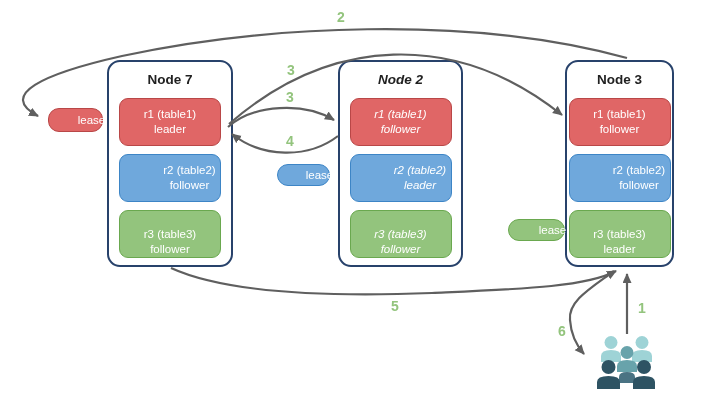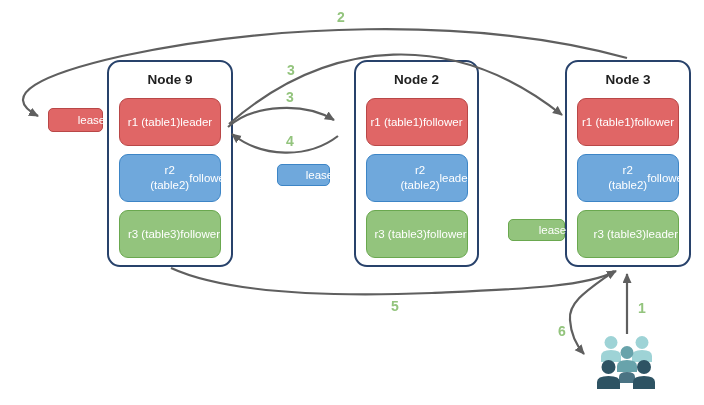--- a/index.html
+++ b/index.html
@@ -26,31 +26,31 @@
     border-radius:13px;
     display:flex;flex-direction:column;align-items:center;
     padding:10px 12px 11px 12px;
   }
   .node-title{
     font-size:13.5px;font-weight:bold;color:var(--node-title-color);
     line-height:16px;margin-bottom:10px;text-align:center;
   }
   .replica{
     box-sizing:border-box;width:102px;height:48px;margin-bottom:8px;
-    border-radius:9px;display:flex;flex-direction:row;
+    border-radius:9px;display:flex;flex-direction:column;
     align-items:center;justify-content:center;
     color:var(--text-on-color);font-size:11.5px;line-height:15px;
     text-align:center;flex:none;
   }
   .replica:last-child{margin-bottom:0;justify-content:flex-end;}
   .replica.red{background:var(--red-fill);border:1.5px solid var(--red-border);}
   .replica.blue{background:var(--blue-fill);border:1.5px solid var(--blue-border);padding-left:39px;}
   .replica.green{background:var(--green-fill);border:1.5px solid var(--green-border);}
   .lease{
-    position:absolute;box-sizing:border-box;border-radius:5px;
+    position:absolute;box-sizing:border-box;border-radius:11px;
     display:flex;align-items:center;justify-content:center;
     color:var(--text-on-color);font-size:11.5px;line-height:12px;padding-left:32px;
   }
   .lease.red{background:var(--red-fill);border:1.5px solid var(--red-border);}
   .lease.blue{background:var(--blue-fill);border:1.5px solid var(--blue-border);}
   .lease.green{background:var(--green-fill);border:1.5px solid var(--green-border);}
   .step-label{
     position:absolute;width:20px;text-align:center;
     font-size:14px;font-weight:bold;line-height:16px;
     color:var(--step-label-color);
@@ -63,52 +63,52 @@
   .p-medium{fill:var(--people-medium);}
   .p-middark{fill:var(--people-mid-dark);}
   .p-dark{fill:var(--people-dark);}
 </style>
 </head>
 <body>
 
 <div class="canvas">
 
   <div class="node" style="left:107px;width:126px;">
-    <div class="node-title">Node 9</div>
+    <div class="node-title">Node 7</div>
     <div class="replica red">
       <span>r1 (table1)</span>
       <span>leader</span>
     </div>
     <div class="replica blue">
       <span>r2 (table2)</span>
       <span>follower</span>
     </div>
     <div class="replica green">
       <span>r3 (table3)</span>
       <span>follower</span>
     </div>
   </div>
 
-  <div class="node" style="left:354px;width:125px;">
+  <div class="node" style="left:338px;width:125px;font-style:italic;">
     <div class="node-title">Node 2</div>
     <div class="replica red">
       <span>r1 (table1)</span>
       <span>follower</span>
     </div>
     <div class="replica blue">
       <span>r2 (table2)</span>
       <span>leader</span>
     </div>
     <div class="replica green">
       <span>r3 (table3)</span>
       <span>follower</span>
     </div>
   </div>
 
-  <div class="node" style="left:565px;width:126px;">
+  <div class="node" style="left:565px;width:109px;">
     <div class="node-title">Node 3</div>
     <div class="replica red">
       <span>r1 (table1)</span>
       <span>follower</span>
     </div>
     <div class="replica blue">
       <span>r2 (table2)</span>
       <span>follower</span>
     </div>
     <div class="replica green">

